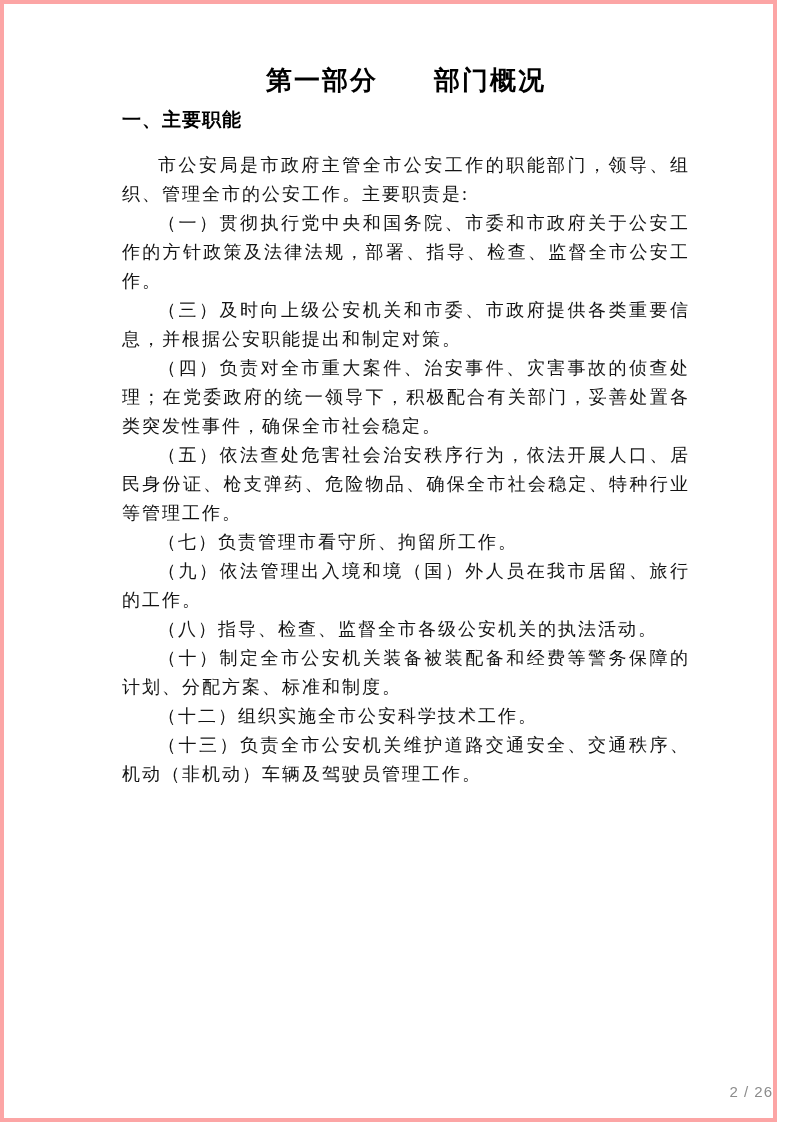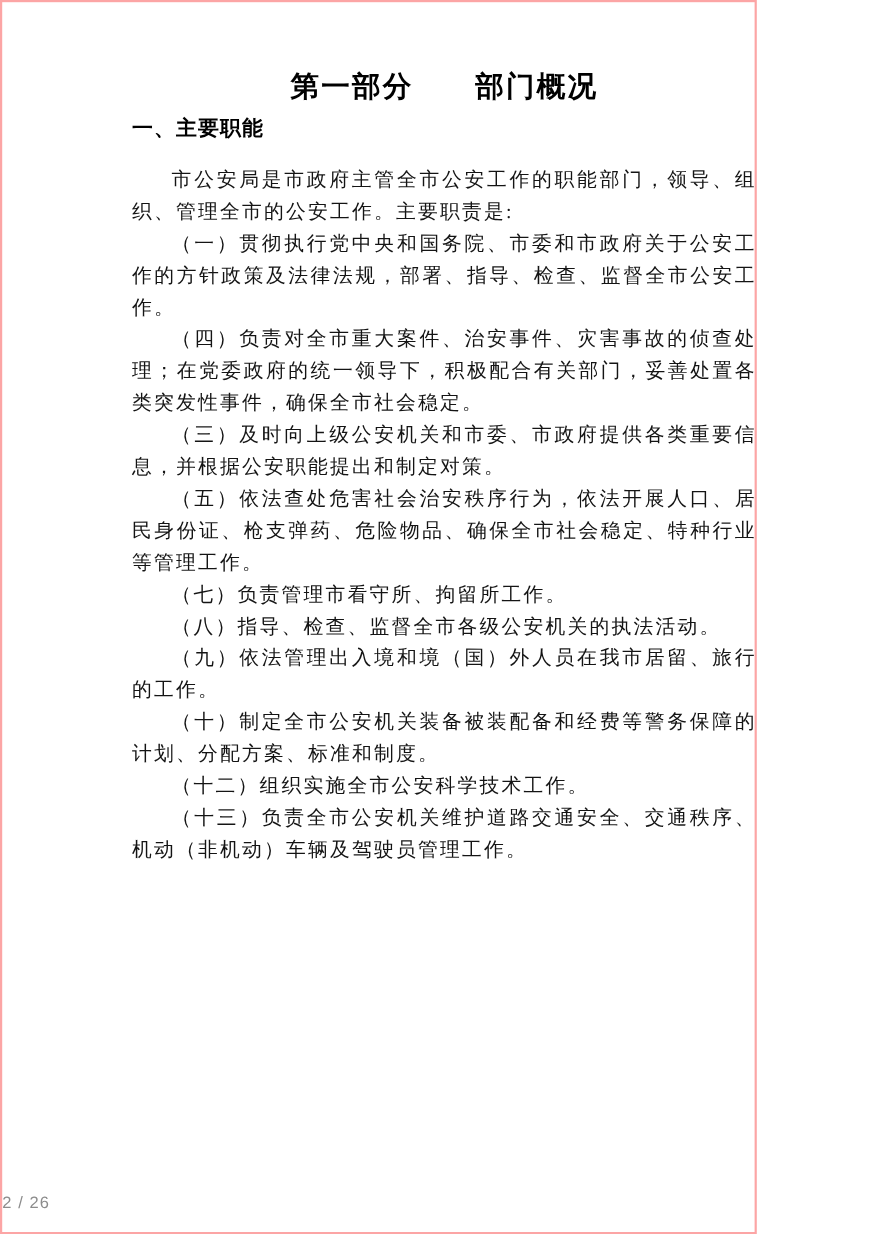--- a/index.html
+++ b/index.html
@@ -2,24 +2,24 @@
 <html><head>
 <meta charset="utf-8">
 <style>
   html, body {
     margin: 0;
     padding: 0;
     background: #ffffff;
   }
   .page {
     position: relative;
-    width: 688px;
+    width: 777px;
     height: 1122px;
     background: #ffffff;
-    border: 2px solid #fca5a5;
+    border: 4px solid #fca5a5;
     box-sizing: border-box;
     overflow: hidden;
     color: #1a1a1a;
   }
   .content {
     position: absolute;
     top: 56px;
     left: 118px;
     width: 568px;
   }
@@ -54,42 +54,42 @@
   }
   .doc-body p {
     margin: 0;
     text-indent: 2em;
   }
   .page-footer {
     position: absolute;
     left: 0;
     right: 0;
     bottom: 18px;
-    text-align: left;
+    text-align: right;
     font-family: "Liberation Sans", "DejaVu Sans", sans-serif;
     font-size: 15px;
     color: #8c8c8c;
     letter-spacing: 1px;
   }
 </style>
 </head>
 <body>
 
 <div class="page">
   <div class="content">
     <h1 class="doc-title">第一部分　　部门概况</h1>
     <h2 class="section-heading">一、主要职能</h2>
     <div class="doc-body">
         <p>市公安局是市政府主管全市公安工作的职能部门，领导、组织、管理全市的公安工作。主要职责是:</p>
         <p>（一）贯彻执行党中央和国务院、市委和市政府关于公安工作的方针政策及法律法规，部署、指导、检查、监督全市公安工作。</p>
+        <p>（三）及时向上级公安机关和市委、市政府提供各类重要信息，并根据公安职能提出和制定对策。</p>
         <p>（四）负责对全市重大案件、治安事件、灾害事故的侦查处理；在党委政府的统一领导下，积极配合有关部门，妥善处置各类突发性事件，确保全市社会稳定。</p>
-        <p>（三）及时向上级公安机关和市委、市政府提供各类重要信息，并根据公安职能提出和制定对策。</p>
         <p>（五）依法查处危害社会治安秩序行为，依法开展人口、居民身份证、枪支弹药、危险物品、确保全市社会稳定、特种行业等管理工作。</p>
         <p>（七）负责管理市看守所、拘留所工作。</p>
+        <p>（九）依法管理出入境和境（国）外人员在我市居留、旅行的工作。</p>
         <p>（八）指导、检查、监督全市各级公安机关的执法活动。</p>
-        <p>（九）依法管理出入境和境（国）外人员在我市居留、旅行的工作。</p>
         <p>（十）制定全市公安机关装备被装配备和经费等警务保障的计划、分配方案、标准和制度。</p>
         <p>（十二）组织实施全市公安科学技术工作。</p>
         <p>（十三）负责全市公安机关维护道路交通安全、交通秩序、机动（非机动）车辆及驾驶员管理工作。</p>
       </div>
   </div>
   <div class="page-footer">2 / 26</div>
 </div>
 
 </body></html>

